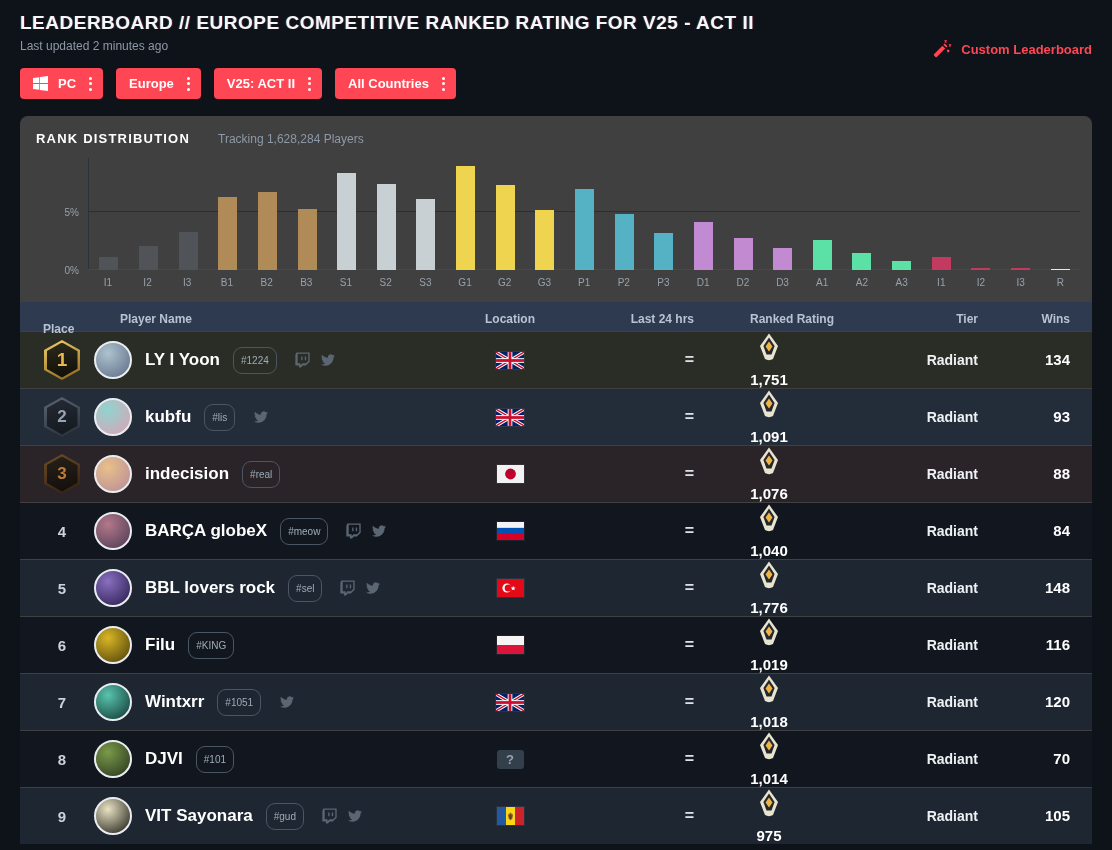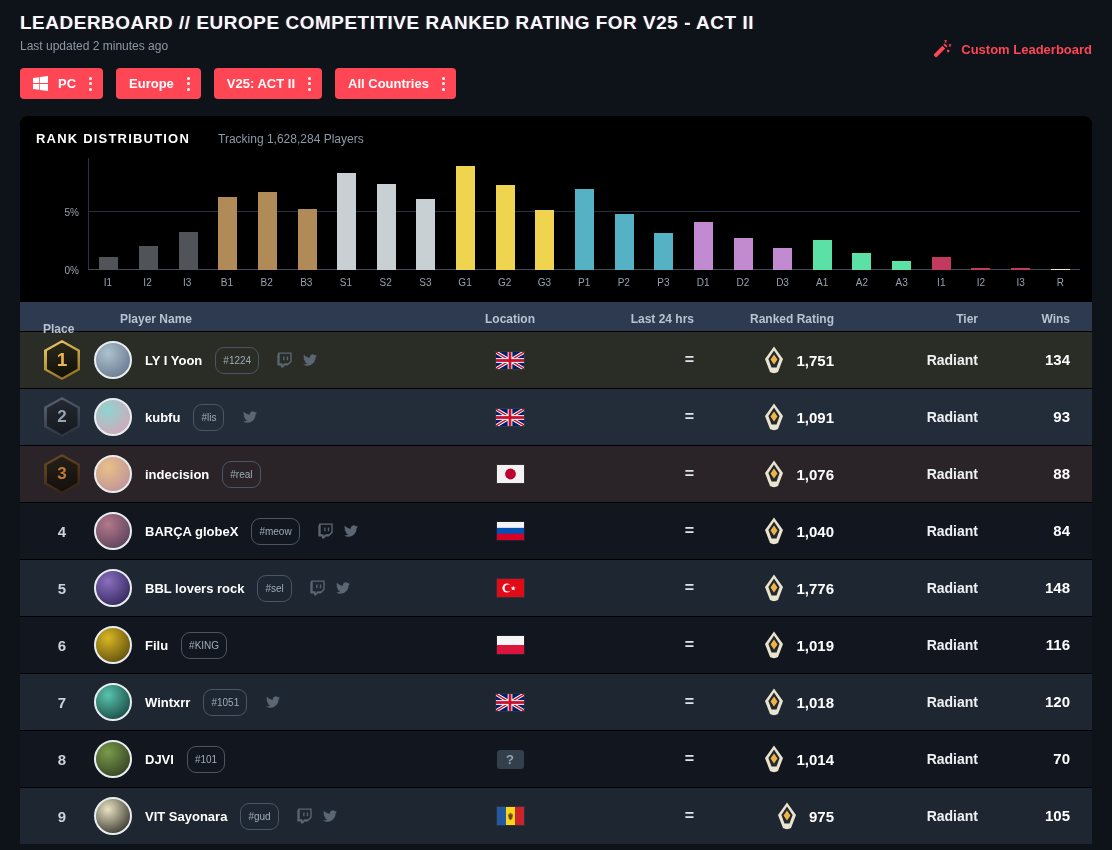--- a/index.html
+++ b/index.html
@@ -25,21 +25,21 @@
   .filters { display:flex; gap:13px; margin-top:9px; }
   .fbtn {
     display:flex; align-items:center; gap:10px; height:31px; padding:0 11px 0 13px;
     background:#ff4655; color:#fff; border:none; border-radius:4px;
     font-family:inherit; font-size:13px; font-weight:bold; cursor:pointer;
   }
   .kebab { display:flex; flex-direction:column; gap:2.5px; padding-left:3px; }
   .kebab i { width:3px; height:3px; border-radius:50%; background:#fff; }
 
   
-  .panel { margin-top:17px; background:#000000; border-radius:8px 8px 0 0; overflow:hidden; }
+  .panel { margin-top:17px; background:#404040; border-radius:8px 8px 0 0; overflow:hidden; }
   .panel-head { display:flex; align-items:baseline; gap:28px; padding:15px 16px 2px; }
   .panel-head h2 { margin:0; font-size:13px; font-weight:bold; letter-spacing:1.2px; color:#fff; }
   .panel-head .tracking { font-size:12px; color:#8d99a7; }
 
   
   .chart { position:relative; margin:10px 12px 0 68px; }
   .plot { position:relative; height:112px; border-left:1px solid #27333f; }
   .gridline { position:absolute; left:0; right:0; height:1px; background:#233040; }
   .baseline { position:absolute; left:-1px; right:0; bottom:0; height:1px; background:#3d4a59; }
   .bars { position:absolute; left:0; right:0; top:0; bottom:0; display:flex; align-items:flex-end; }
@@ -74,31 +74,31 @@
   .badge .inner { width:31px; height:35px; clip-path:polygon(50% 0,100% 25%,100% 75%,50% 100%,0 75%,0 25%); display:flex; align-items:center; justify-content:center; font-weight:bold; }
   .badge-gold { background:linear-gradient(160deg,#f2d06a,#8a6418); }
   .badge-gold .inner { background:linear-gradient(170deg,#2c2a1c,#0f0e08); color:#e9b84f; font-size:19px; }
   .badge-silver { background:linear-gradient(160deg,#5d6575,#272d37); }
   .badge-silver .inner { background:linear-gradient(170deg,#242a33,#14181e); color:#99a3b4; font-size:17px; }
   .badge-bronze { background:linear-gradient(160deg,#6e4c26,#2e1f12); }
   .badge-bronze .inner { background:linear-gradient(170deg,#26201a,#120e0a); color:#c07b33; font-size:17px; }
 
   .player { display:flex; align-items:center; gap:13px; }
   .avatar { width:38px; height:38px; border-radius:50%; border:2px solid #e9edf0; flex:none; }
-  .pname { font-size:13px; font-weight:bold; color:#fff; white-space:nowrap; }
+  .pname { font-size:17px; font-weight:bold; color:#fff; white-space:nowrap; }
   .tag { font-size:10px; color:#9fabb9; border:1px solid #4a5664; border-radius:9px; padding:7px 7px; white-space:nowrap; }
   .socials { display:flex; align-items:center; gap:10px; margin-left:5px; }
   .socials svg { display:block; fill:#5b6673; }
 
   .loc { display:flex; justify-content:center; }
   .flag { display:block; box-shadow:0 0 0 1px rgba(255,255,255,.06); }
   .qbox { width:27px; height:19px; border-radius:3px; background:#343f4c; color:#97a3b0; font-size:13px; font-weight:bold; display:flex; align-items:center; justify-content:center; }
 
   .trend { font-size:16px; font-weight:bold; color:#dde2e8; }
-  .rating { display:flex; align-items:center; justify-content:flex-end; gap:10px; }
+  .rating { display:flex; align-items:center; justify-content:flex-end; gap:10px;flex-direction:column; }
   .rating b { font-size:15px; color:#fff; }
   .tier-txt { font-size:14px; font-weight:bold; color:#eef1f4; }
   .wins-txt { font-size:15px; font-weight:bold; color:#fff; }
 </style>
 </head>
 <body>
 
 <div class="page">
 
   <header class="topbar">

